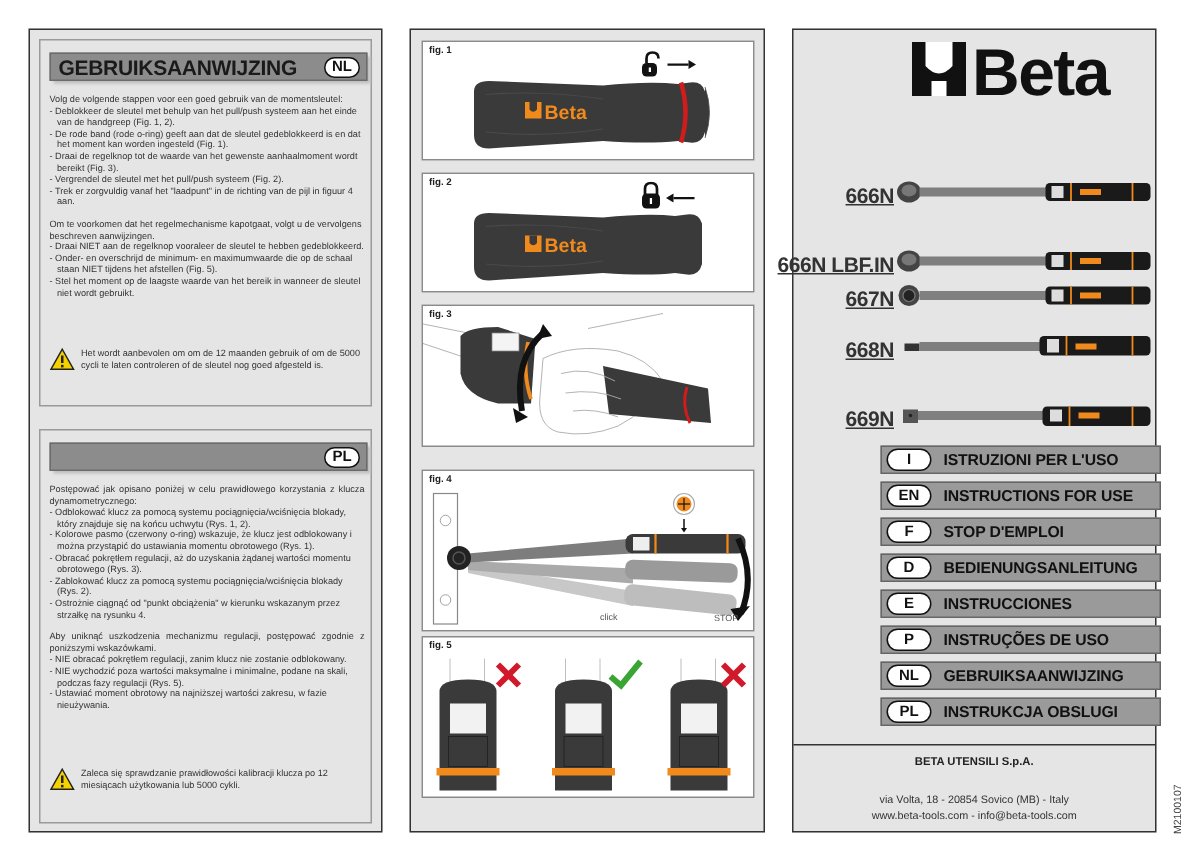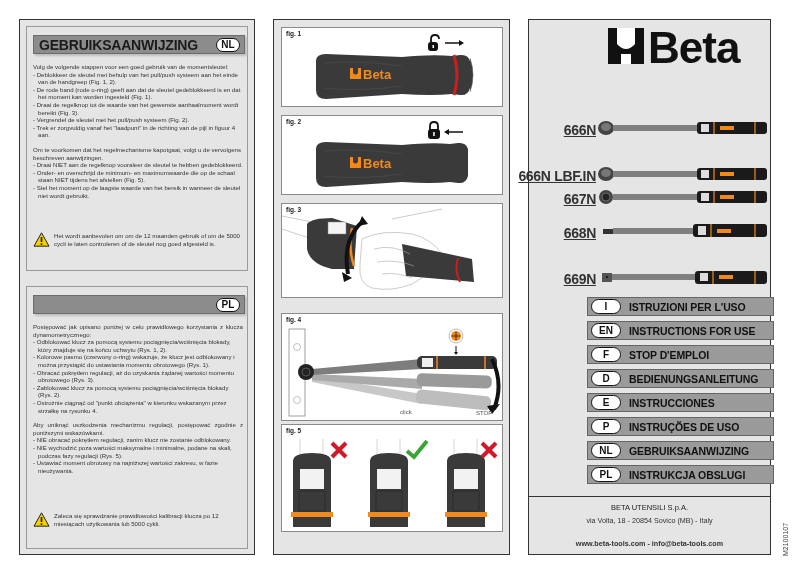--- a/index.html
+++ b/index.html
@@ -59,22 +59,22 @@
   }
   .lang-row .pill {
     position: absolute; left: 3px; top: 1px; width: 30px; height: 15px;
     background: #fff; border: 1.2px solid #111; border-radius: 8px;
     font-weight: bold; font-size: 10px; line-height: 13px; text-align: center; color: #111;
   }
   .lang-row .label { position: absolute; left: 41px; top: 3px; font-weight: bold; font-size: 10.5px; color: #111; letter-spacing: -0.1px; white-space: nowrap; }
 
   .footer-line { position: absolute; left: 0; right: 0; top: 476px; border-top: 1px solid #333; }
   .footer { position: absolute; left: 0; right: 0; top: 484px; text-align: center; font-size: 7.2px; line-height: 8.5px; color: #333; }
-  .footer .company { font-weight: normal; font-size: 7.5px; margin-bottom: 4px; color: #222; }
-  .footer .web { margin-top: 15px; font-weight: bold; }
+  .footer .company { font-weight: bold; font-size: 7.5px; margin-bottom: 16px; color: #222; }
+  .footer .web { margin-top: 3px; }
 
   .doc-code { position: absolute; left: 782px; top: 556px; transform-origin: 0 0; transform: rotate(-90deg); font-size: 7px; color: #444; white-space: nowrap; }
 </style>
 </head>
 <body>
 
 <div class="panel" id="p-left">
 
   <div class="section" id="sec-nl">
     <div class="sec-header">

